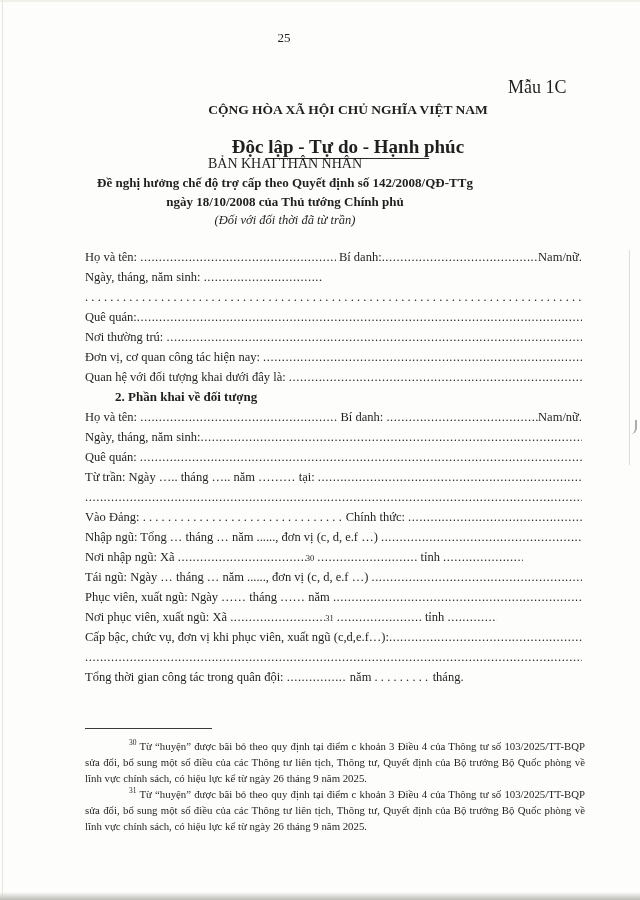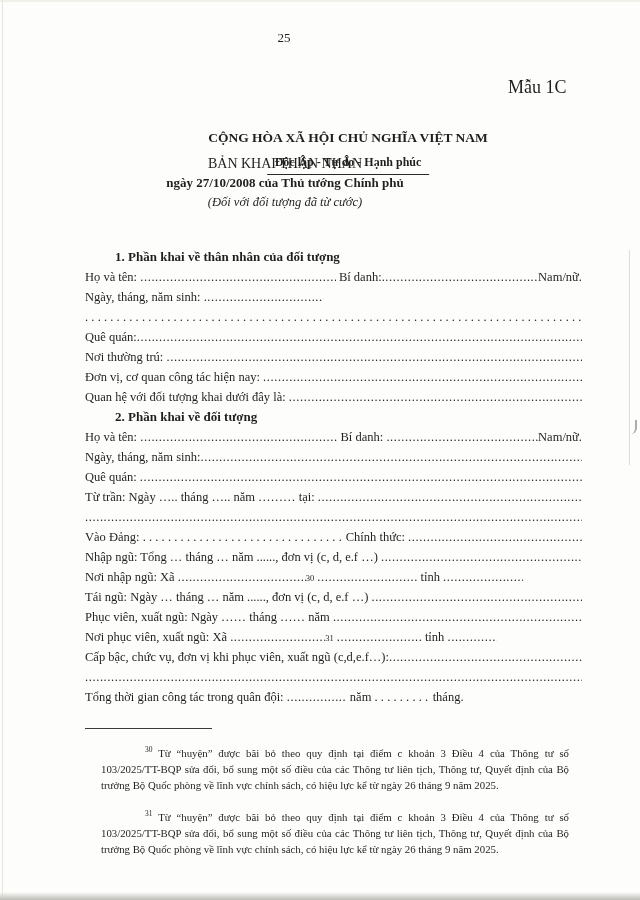--- a/index.html
+++ b/index.html
@@ -16,42 +16,42 @@
   .edge-right-line{position:absolute;left:629px;top:250px;width:1px;height:215px;background:#dcdcd5;}
   .edge-speck{position:absolute;left:630px;top:420px;width:5px;height:14px;
     border-right:2px solid #8a8a84;border-radius:0 0 6px 0;opacity:.7;}
   .edge-top{position:absolute;left:0;top:0;width:100%;height:2px;background:#f1f1ec;}
 
   .pageno{position:absolute;top:30px;left:284px;transform:translateX(-50%);font-size:13px;}
   .formcode{position:absolute;top:77px;left:508px;font-size:18px;}
 
   .nat-header{position:absolute;top:101px;left:348px;transform:translateX(-50%);
     text-align:center;white-space:nowrap;}
-  .nat-line{font-weight:bold;font-size:13.5px;line-height:17px;margin-top:28px;}
-  .motto{font-weight:bold;font-size:12px;line-height:17px;margin-top:8px;}
+  .nat-line{font-weight:bold;font-size:13.5px;line-height:17px;}
+  .motto{font-weight:bold;font-size:19px;line-height:17px;margin-top:20px;}
   .motto-rule{width:162px;height:0;border-top:1.4px solid #2a2a2a;margin:3px auto 0;}
 
   .title-block{position:absolute;top:154px;left:285px;transform:translateX(-50%);
     text-align:center;white-space:nowrap;}
   .title-main{font-weight:normal;font-size:14px;line-height:20px;}
   .title-sub{font-weight:bold;font-size:13px;line-height:18.5px;}
   .title-note{font-style:italic;font-size:12.5px;line-height:18.5px;}
 
   .form-body{position:absolute;top:247px;left:85px;width:497px;font-size:12.5px;}
   .section-heading{font-weight:bold;font-size:13px;line-height:20px;text-indent:30px;}
   .form-line{display:flex;align-items:baseline;line-height:20px;white-space:nowrap;}
   .form-line .t{white-space:pre;flex:0 0 auto;}
   .leader{overflow:hidden;white-space:nowrap;min-width:0;letter-spacing:.6px;color:#262626;}
   .leader.grow{flex:1 1 0;}
   .leader.wide{letter-spacing:3.2px;}
   sup.fnref{font-size:8.5px;line-height:0;flex:0 0 auto;vertical-align:super;}
 
   .footnotes{position:absolute;top:728px;left:85px;width:500px;}
   .fn-rule{width:127px;height:0;border-top:1px solid #3a3a3a;margin-bottom:9px;}
-  .footnote{font-size:10.8px;line-height:16px;text-align:justify;text-indent:44px;margin:16px;}
+  .footnote{font-size:10.8px;line-height:16px;text-align:justify;text-indent:44px;margin:0;}
   .footnote sup{font-size:7.5px;line-height:0;}
 </style>
 </head>
 <body>
 
 <div class="page">
   <div class="edge-top"></div>
   <div class="edge-left"></div>
   <div class="edge-right-line"></div>
   <div class="edge-speck"></div>
@@ -61,26 +61,26 @@
   <div class="formcode">Mẫu 1C</div>
 
   <div class="nat-header">
     <div class="nat-line">CỘNG HÒA XÃ HỘI CHỦ NGHĨA VIỆT NAM</div>
     <div class="motto">Độc lập - Tự do - Hạnh phúc</div>
     <div class="motto-rule"></div>
   </div>
 
   <div class="title-block">
     <div class="title-main">BẢN KHAI THÂN NHÂN</div>
-    <div class="title-sub">ngày 27/10/2008 của Thủ tướng Chính phủ</div>
-    <div class="title-note">(Đối với đối tượng đã từ cước)</div>
+    <div class="title-sub">Đề nghị hưởng chế độ trợ cấp theo Quyết định số 142/2008/QĐ-TTg</div>
+    <div class="title-sub">ngày 18/10/2008 của Thủ tướng Chính phủ</div>
+    <div class="title-note">(Đối với đối thời đã từ trần)</div>
   </div>
 
   <div class="form-body">
-      <div class="section-heading">1. Phần khai về thân nhân của đối tượng</div>
       <div class="form-line">
         <span class="t">Họ và tên: </span>
         <span class="leader grow" style="flex-grow: 1.25;">................................................................................................................................................................................................................................................................................................................................................................................................................</span>
         <span class="t"> Bí danh:</span>
         <span class="leader grow" style="flex-grow: 1;">................................................................................................................................................................................................................................................................................................................................................................................................................</span>
         <span class="t">Nam/nữ.</span>
       </div>
       <div class="form-line">
         <span class="t">Ngày, tháng, năm sinh: </span>
         <span class="leader" style="width: 118px; flex: 0 0 auto;">................................................................................................................................................................................................................................................................................................................................................................................................................</span>

